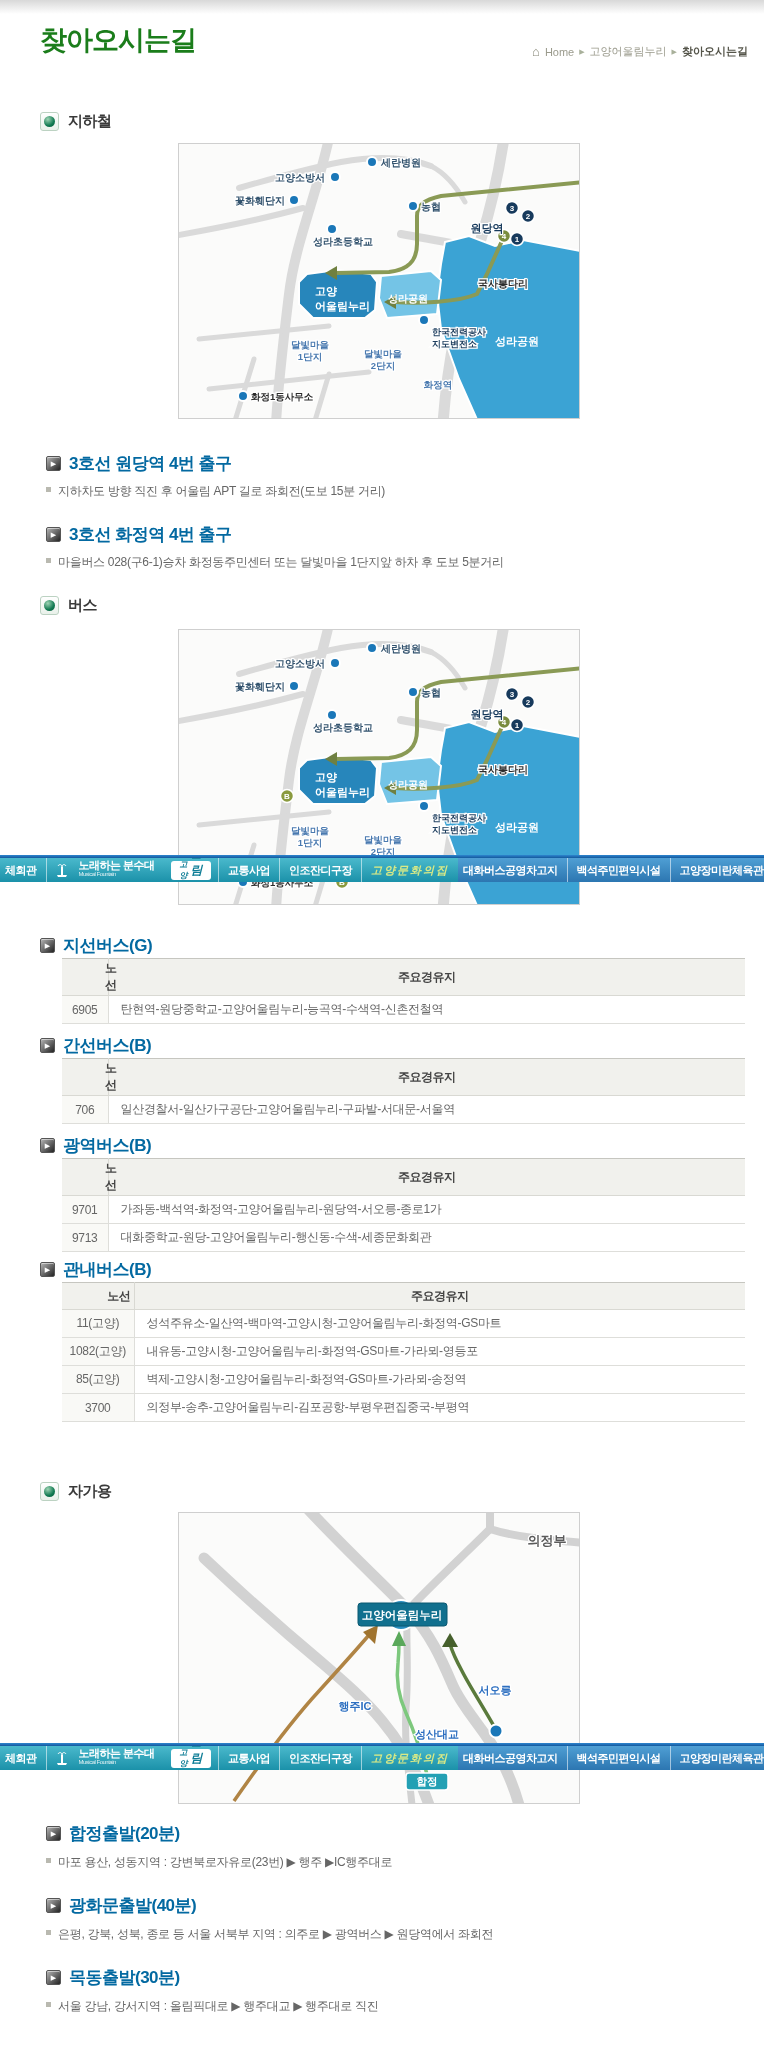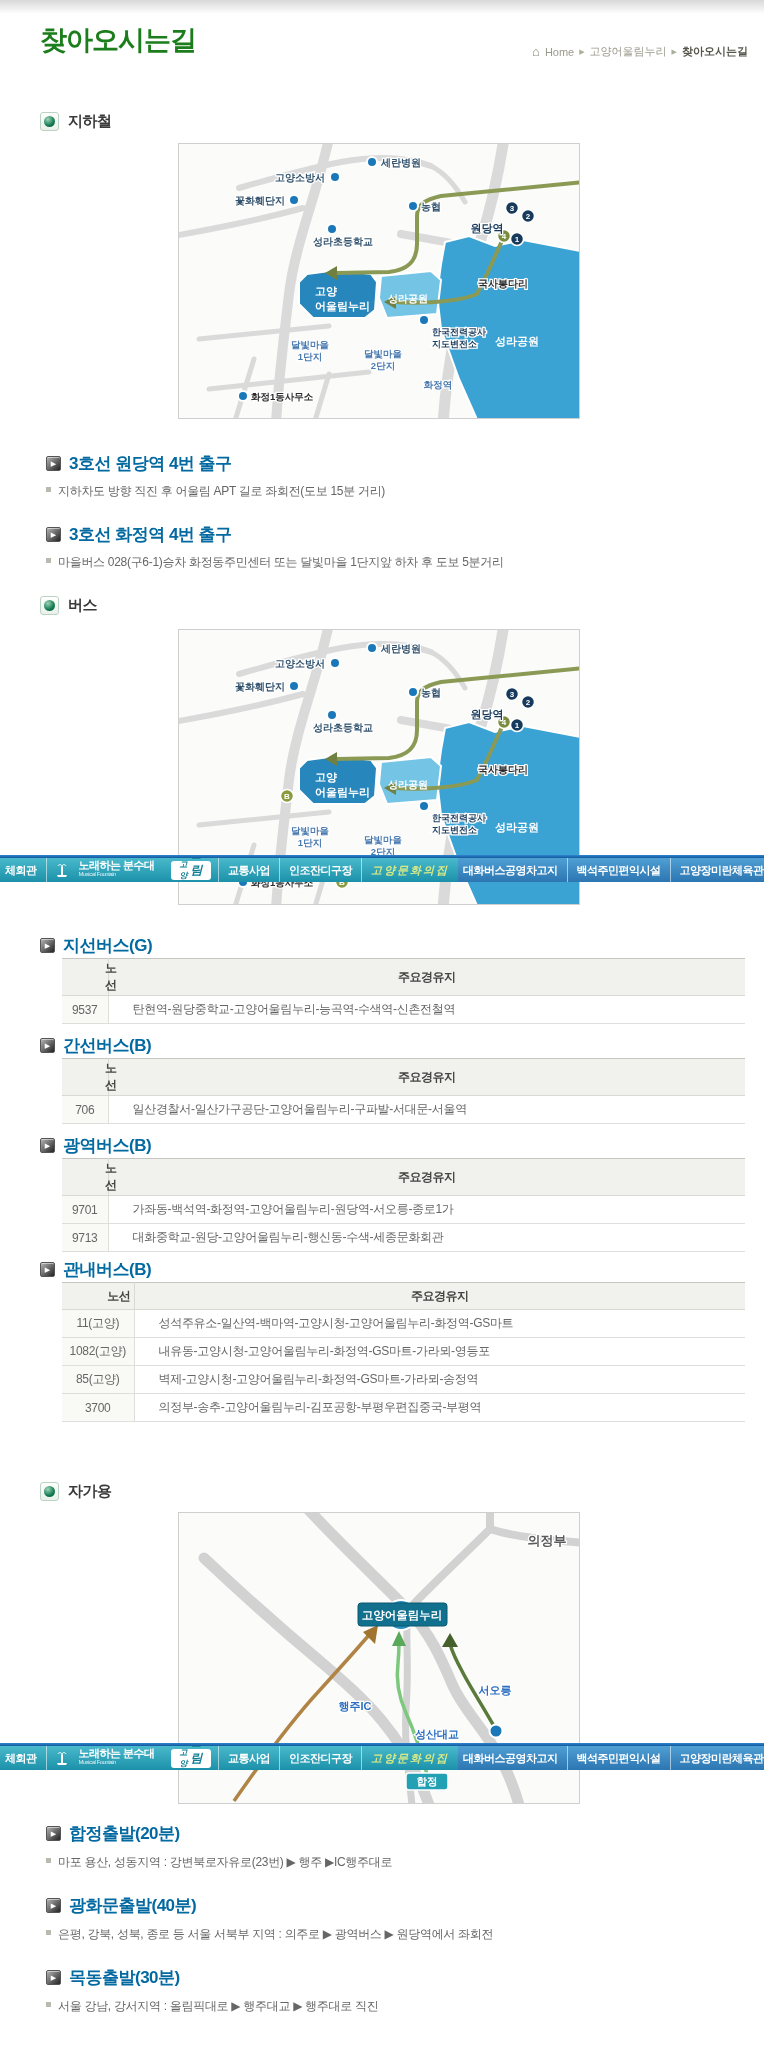--- a/index.html
+++ b/index.html
@@ -36,21 +36,21 @@
   .map-box:not(.with-badges) .bus-badge{display:none;}
   svg text{font-family:"Liberation Sans","DejaVu Sans",sans-serif;paint-order:stroke;stroke:#ffffff;stroke-width:2.5px;}
   svg text.onblob{stroke:none;}
   
   table.btable{border-collapse:collapse;width:683px;table-layout:fixed;font-size:12px;color:#666;}
   table.btable th{background:#f1f1ed;border-top:1px solid #c6c6c0;border-bottom:1px solid #d9d9d3;
        font-weight:bold;color:#444;height:24px;letter-spacing:-0.5px;}
   table.btable th:first-child{border-right:1px solid #d9d9d3;padding-left:43px;}
   table.btable td{border-bottom:1px solid #dededa;height:25px;letter-spacing:-0.3px;}
   td.col1{background:#f9f9f6;text-align:center;border-right:1px solid #dededa;}
-  td.route{padding-left:24px;}
+  td.route{padding-left:12px;}
   
   .banner{left:0;width:764px;height:27px;z-index:20;}
   .banner-line{height:3px;background:linear-gradient(#2e86d0,#14589c);}
   .banner-bar{height:24px;display:flex;align-items:center;color:#fff;overflow:hidden;
        background:linear-gradient(#4ab9cc,#1b91a9);}
   .b-left{display:flex;align-items:center;height:100%;flex:1;}
   .b-right{display:flex;align-items:center;height:100%;background:linear-gradient(#4f9fd4,#2c76b1);}
   .b-item{font-size:11px;font-weight:bold;padding:0 9px;white-space:nowrap;border-left:1px solid rgba(255,255,255,.55);
        height:100%;display:flex;align-items:center;letter-spacing:-0.5px;}
   .b-item.first{border-left:none;padding-left:5px;}
@@ -324,21 +324,21 @@
     <colgroup>
         <col style="width:46px">
         <col>
       </colgroup>
     <tbody>
         <tr>
           <th>노선</th>
         <th>주요경유지</th>
         </tr>
     <tr>
-        <td class="col1">9537</td>
+        <td class="col1">6905</td>
         <td class="route">탄현역-원당중학교-고양어울림누리-능곡역-수색역-신촌전철역</td>
         </tr>
   </tbody>
     </table>
 
   <div class="abs sub-head" style="left:40px;top:1034px;">
     <span class="arrow-icon"></span>
     <span class="sub-label">간선버스(B)</span>
   </div>
   <table class="btable abs" style="left:62px;top:1058px;">

